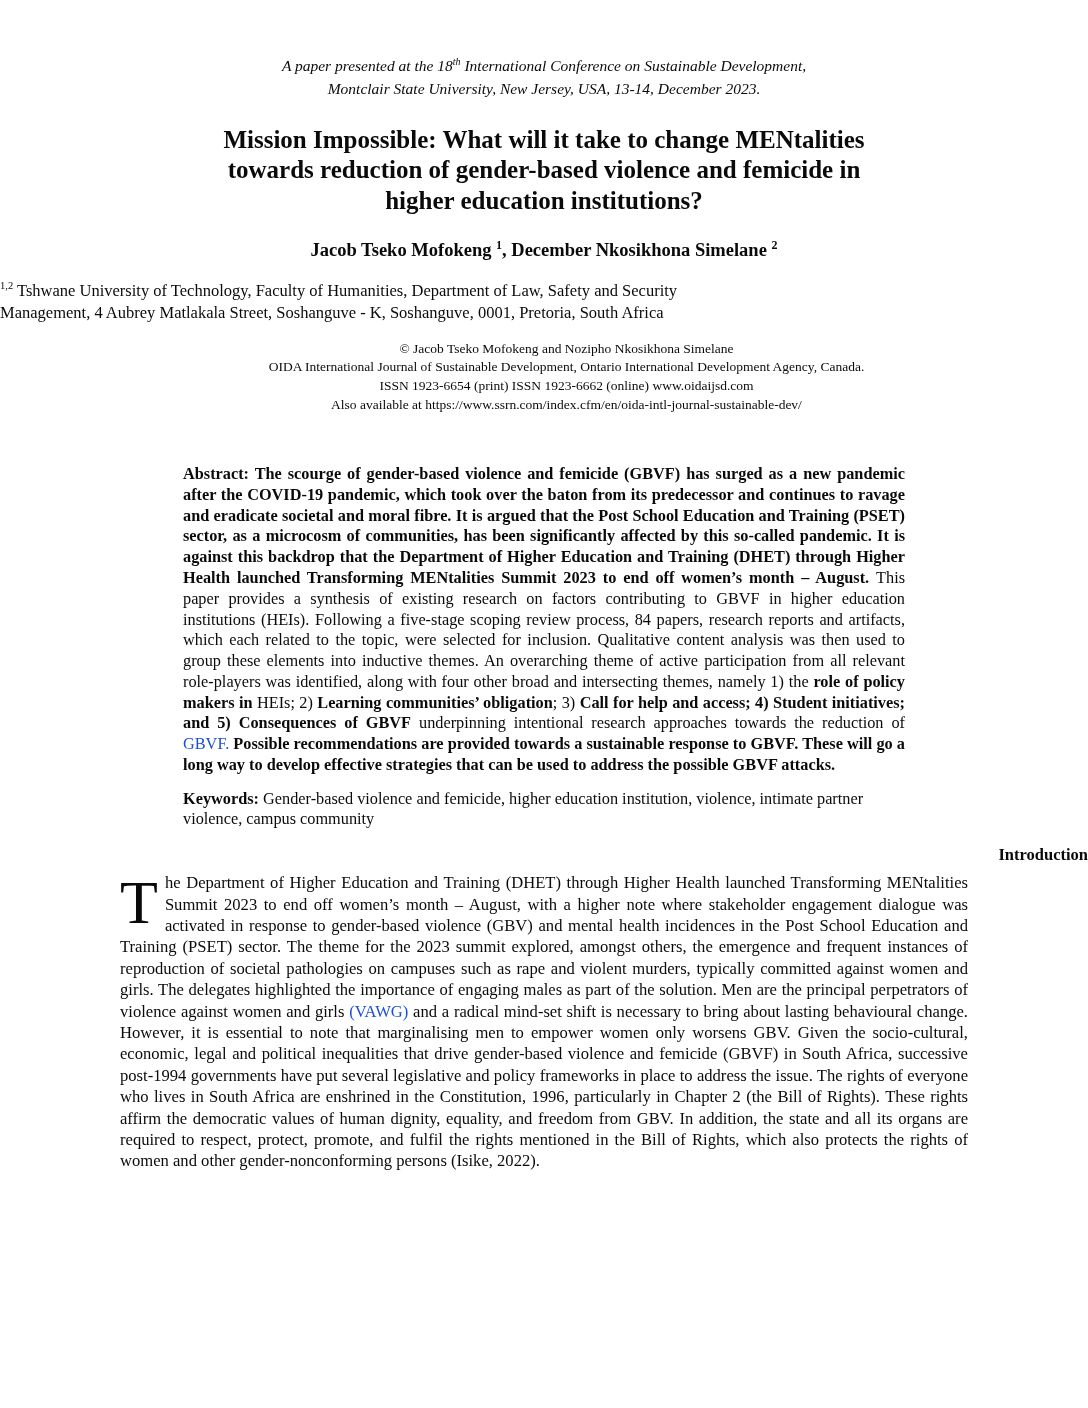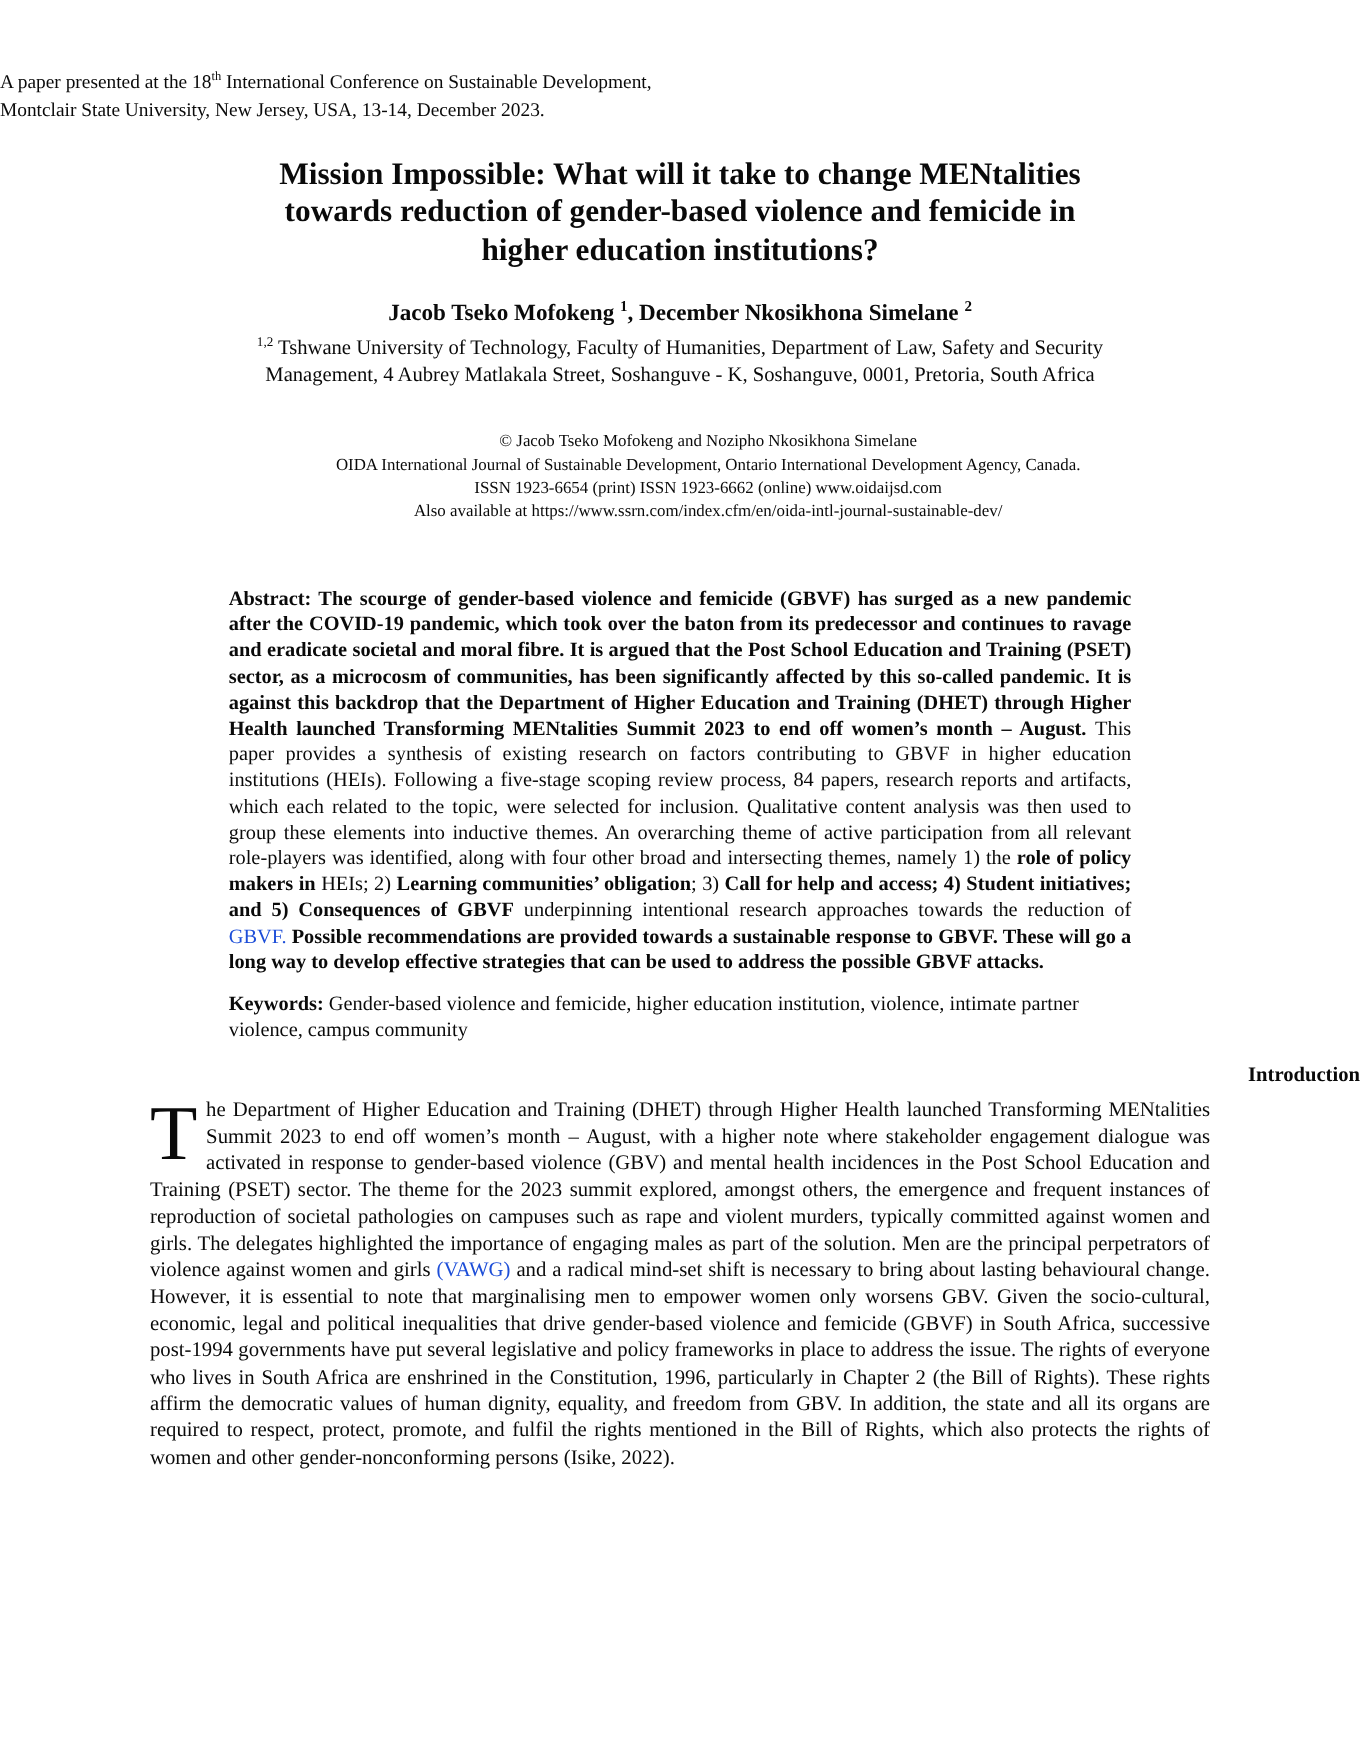--- a/index.html
+++ b/index.html
@@ -9,23 +9,24 @@
     height: 1408px;
     margin: 0 auto;
     background: #ffffff;
     font-family: "Liberation Serif", "DejaVu Serif", serif;
     color: #0a0a0a;
     overflow: hidden;
   }
   .inner { padding-top: 54px; }
 
   .conf-note {
-    text-align: left;
+    text-align: center;
     font-size: 15.5px;
     line-height: 1.5;
+    font-style: italic;
   }
   .conf-note sup { font-size: 10px; }
 
   .paper-title {
     width: 930px;
     margin: 24px auto 0;
     text-align: center;
     font-weight: bold;
     font-size: 25px;
     line-height: 1.22;
@@ -33,37 +34,37 @@
 
   .authors-line {
     margin-top: 22px;
     text-align: center;
     font-weight: bold;
     font-size: 18.5px;
   }
   .authors-line sup { font-size: 12px; font-weight: bold; }
 
   .affiliation {
-    margin-top: 5px;
-    text-align: center;
+    margin-top: 18px;
+    text-align: left;
     font-size: 16.5px;
     line-height: 1.33;
   }
   .affiliation sup { font-size: 10.5px; }
   .affil-line { display: block; }
 
   .corresponding {
     text-align: center;
     font-size: 16.5px;
     line-height: 1.33;
   }
   .corresponding sup { font-size: 10.5px; }
 
   .imprint {
-    margin-top: 33px;
+    margin-top: 16px;
     text-align: center;
     font-size: 13.5px;
     line-height: 1.38;
     padding-left: 45px;
   }
   .imprint-line { display: block; }
 
   .abstract {
     width: 722px;
     margin: 50px auto 0;

